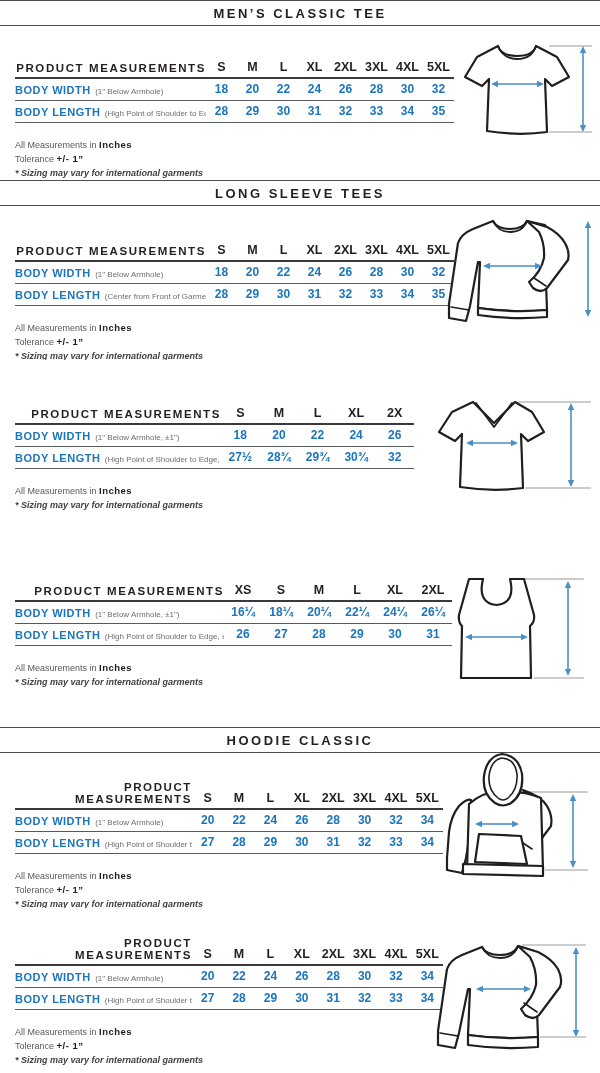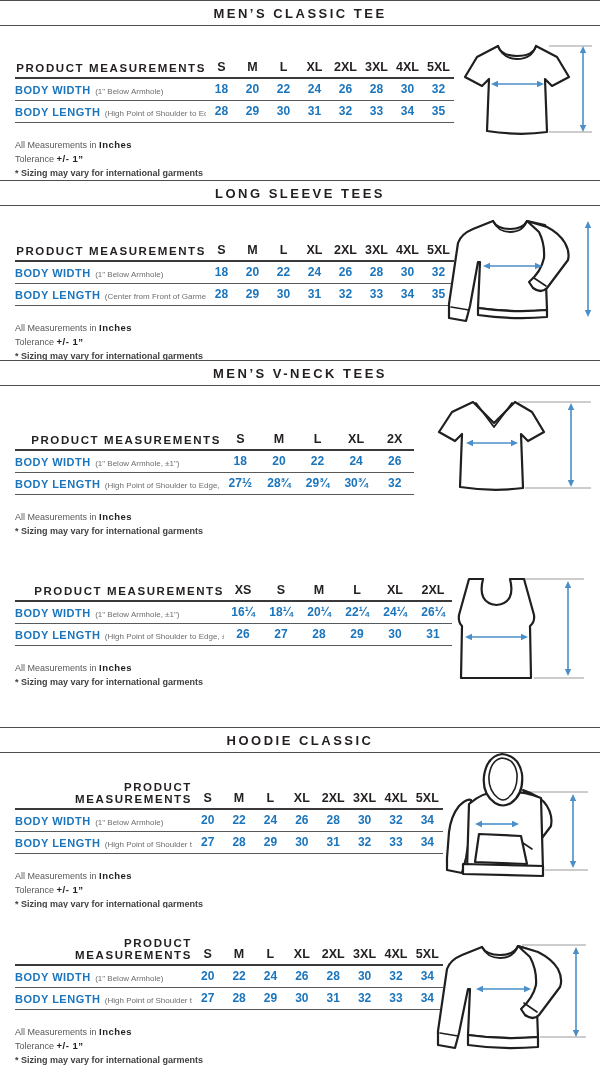--- a/index.html
+++ b/index.html
@@ -25,21 +25,21 @@
   tbody tr{height:22px;}
   tbody td{border-bottom:1.5px solid #58595b;padding:0;vertical-align:middle;}
   td.row-label{text-align:left;white-space:nowrap;overflow:hidden;}
   .rl-main{color:#1b75bc;font-weight:bold;font-size:11px;letter-spacing:0.5px;margin-top:16px;}
   .rl-note{color:#6d6e71;font-size:8px;}
   td.val{color:#1b75bc;font-weight:bold;font-size:12px;text-align:center;}
 
   .fn{margin:15px 0 0 15px;font-size:9px;color:#58595b;}
   .fn-line{line-height:14px;}
   .fn b{color:#231f20;font-size:9.5px;letter-spacing:0.5px;}
-  .fn-line.sizing{font-weight:bold;color:#414042;}
+  .fn-line.sizing{font-style:italic;font-weight:bold;color:#414042;}
 
   .garment{position:absolute;}
   .g1{top:40px;right:4px;width:135px;height:110px;}
   .g2{top:36px;right:3px;width:152px;height:120px;}
   .g3{top:36px;right:2px;width:165px;height:118px;}
   .g4{top:30px;right:6px;width:146px;height:120px;}
   .g5{top:25px;right:5px;width:150px;height:140px;}
   .g6{top:33px;right:4px;width:160px;height:125px;}
   .garment svg{display:block;width:100%;height:100%;}
 </style>
@@ -180,23 +180,20 @@
       <g fill="#4a8fc7" stroke="#4a8fc7">
         <line x1="143" y1="12" x2="143" y2="94" stroke-width="1.6"></line>
         <polygon points="143,5 139.8,12 146.2,12" stroke="none"></polygon>
           <polygon points="143,101 139.8,94 146.2,94" stroke="none"></polygon>
       </g>
     </svg>
   </div>
 </section>
 
 <section class="section s3">
-  <div class="sec-head">
-    <div class="sec-title">MEN’S V-NECK TEES</div>
-  </div>
   <table class="tbl tbl-5 mt3">
     <thead>
       <tr>
         <th class="pm-label lbl-5">PRODUCT MEASUREMENTS</th>
       <th class="size-h">S</th>
           <th class="size-h">M</th>
           <th class="size-h">L</th>
           <th class="size-h">XL</th>
           <th class="size-h">2X</th>
         </tr>

